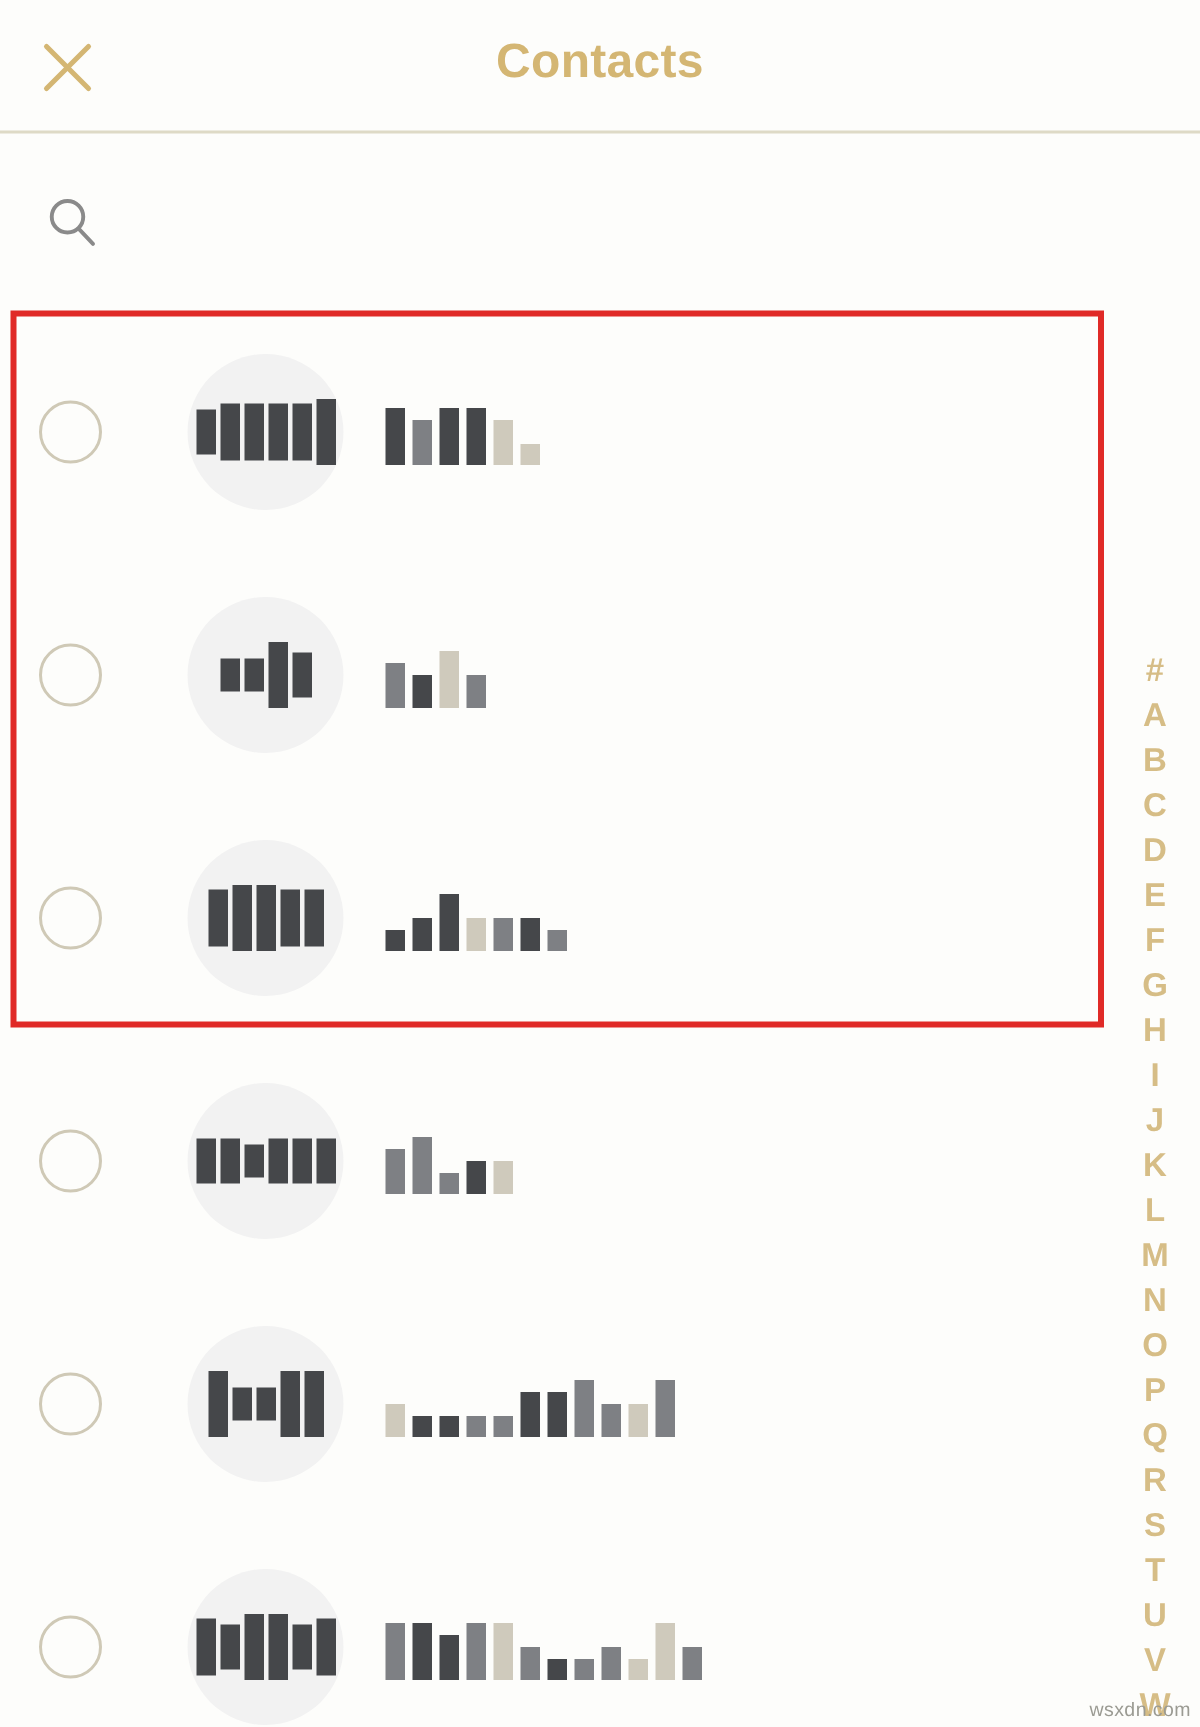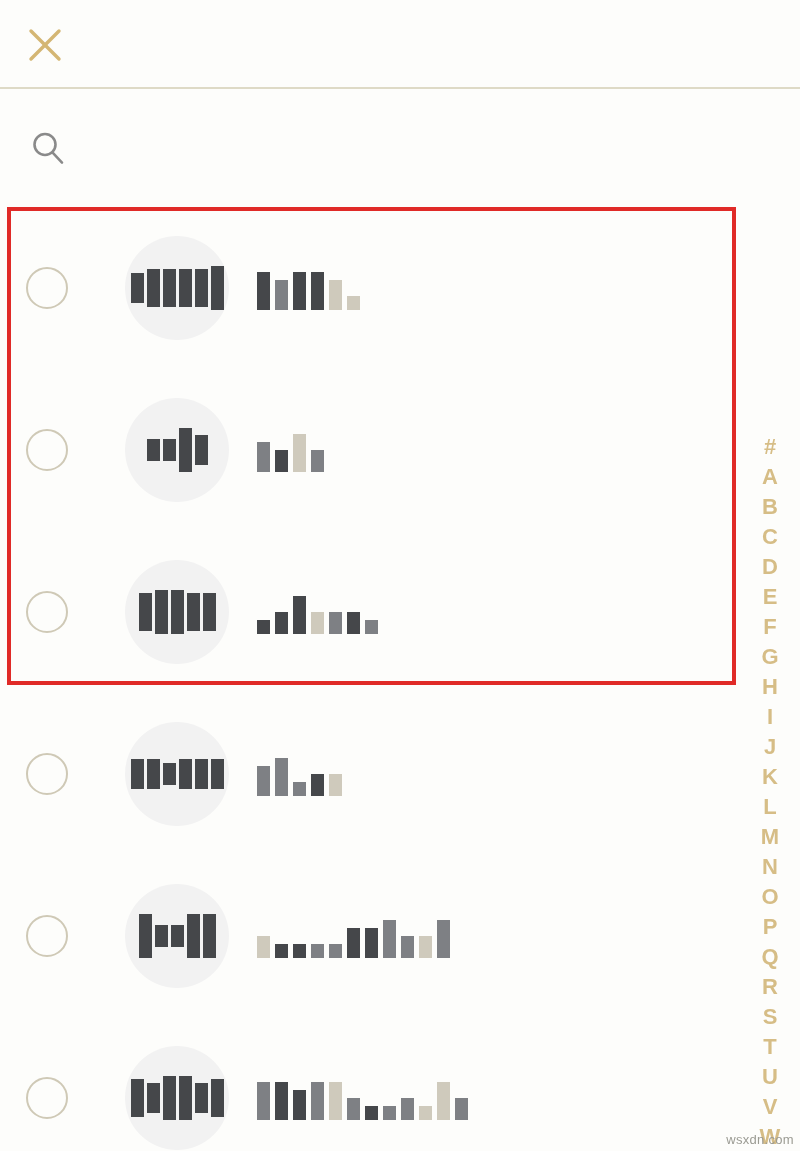--- a/index.html
+++ b/index.html
@@ -178,20 +178,21 @@
 
 <div id="header">
   <button id="close-btn" aria-label="Close">
     <span>
       <svg viewBox="0 0 38 38" xmlns="http://www.w3.org/2000/svg">
         <line x1="5" y1="5" x2="33" y2="33" stroke="#d4b673" stroke-width="3.4" stroke-linecap="round"></line>
         <line x1="33" y1="5" x2="5" y2="33" stroke="#d4b673" stroke-width="3.4" stroke-linecap="round"></line>
       </svg>
     </span>
   </button>
+  <div id="page-title">Contacts</div>
 </div>
 
 <div id="search-bar">
   <span id="search-icon">
     <svg viewBox="0 0 36 36" xmlns="http://www.w3.org/2000/svg">
       <circle cx="15" cy="14.5" r="10.5" fill="none" stroke="#8a8a8a" stroke-width="2.6"></circle>
       <line x1="22.4" y1="22.4" x2="32" y2="32.6" stroke="#8a8a8a" stroke-width="2.6" stroke-linecap="round"></line>
     </svg>
   </span>
 </div>

